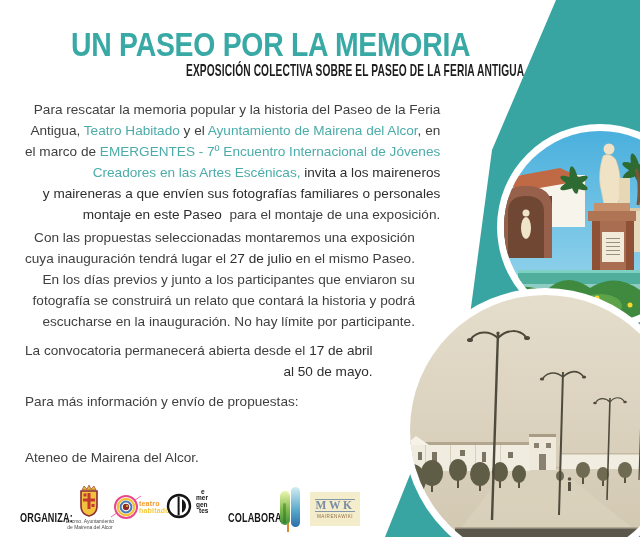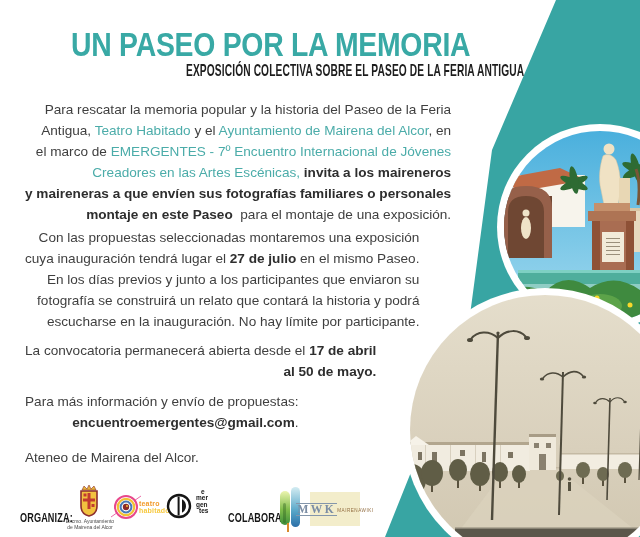--- a/index.html
+++ b/index.html
@@ -19,21 +19,21 @@
     transform:scaleX(.86);transform-origin:0 0;letter-spacing:-.3px;white-space:pre;
   }
   .subtitle{
     left:186px;top:61px;font-size:17px;font-weight:bold;color:#1d1d1d;
     transform:scaleX(.60);transform-origin:0 0;white-space:pre;letter-spacing:.2px;
   }
   .para{left:25px;font-size:13.6px;color:var(--ink);text-align:right;}
   .tline{white-space:pre;height:21px;line-height:21px;}
   .seg-n{color:var(--ink);}
   .seg-teal{color:var(--teal_text);}
-  .seg-b{font-weight:bold;color:var(--ink_bold);}
+  .seg-b{font-weight:normal;color:var(--ink_bold);}
   .cond-label{
     font-size:13px;font-weight:bold;color:#161616;white-space:pre;
     transform:scaleX(.70);transform-origin:0 0;letter-spacing:.2px;
   }
   .crest-caption{
     left:58px;top:519px;width:64px;text-align:center;
     font-size:5px;line-height:5.5px;color:#4a4a4a;
   }
   .teatro-text{left:139px;top:500px;font-size:7px;font-weight:bold;line-height:7.2px;letter-spacing:.2px;}
   .teatro-text .l1{color:#F29A2B;}
@@ -46,21 +46,21 @@
   .ateneo{left:280px;top:487px;width:24px;height:46px;}
   .ateneo .s1{position:absolute;left:0;top:4px;width:10px;height:34px;border-radius:5px;
     background:linear-gradient(180deg,#EDF5B0,#7FBC4A 55%,#3E8F3C);}
   .ateneo .s1i{position:absolute;left:3px;top:12px;width:3px;height:20px;border-radius:2px;
     background:rgba(40,90,30,.38);}
   .ateneo .s2{position:absolute;left:11px;top:0;width:9px;height:40px;border-radius:5px;
     background:linear-gradient(180deg,#D3ECF2,#57A6C8 60%,#2C6FA8);}
   .ateneo .stick{position:absolute;left:7px;top:36px;width:2px;height:9px;background:#D98A2B;}
   .mwk{
     left:310px;top:492px;width:50px;height:34px;background:#F3EDCB;
-    display:flex;align-items:center;justify-content:center;
+    display:flex;flex-direction:column;align-items:center;justify-content:center;
   }
   .mwk-title{
     font-family:"Liberation Serif",serif;font-size:11.5px;font-weight:bold;color:#7B8DA4;
     letter-spacing:2.5px;border-top:1px solid #8496AB;border-bottom:1px solid #8496AB;
     padding:0 1px;line-height:11px;
   }
   .mwk-sub{font-size:4.6px;color:#936E42;letter-spacing:.5px;margin-top:2px;}
 </style>
 </head>
 <body>
@@ -282,21 +282,20 @@
       <div class="tline"><span class="seg-n">En los días previos y junto a los participantes que enviaron su</span></div>
       <div class="tline"><span class="seg-n">fotografía se construirá un relato que contará la historia y podrá</span></div>
       <div class="tline"><span class="seg-n">escucharse en la inauguración. No hay límite por participante.</span></div>
     </div>
   <div class="abs para" style="top:340px">
       <div class="tline"><span class="seg-n">La convocatoria permanecerá abierta desde el </span><span class="seg-b">17 de abril</span></div>
       <div class="tline"><span class="seg-b">al 50 de mayo.</span></div>
     </div>
   <div class="abs para" style="top:391px">
       <div class="tline"><span class="seg-n">Para más información y envío de propuestas:</span></div>
-      <div class="tline"><span class="seg-b">encuentroemergentes@gmail.com</span><span class="seg-n">.</span></div>
     </div>
   <div class="abs para" style="top:447px">
       <div class="tline"><span class="seg-n">Ateneo de Mairena del Alcor.</span></div>
     </div>
 
   <div class="abs cond-label" style="left:20px;top:510px">ORGANIZA:</div>
 
   <svg class="abs" style="left:76px;top:484px" width="26" height="34" viewBox="0 0 26 34">
     <polygon points="6,6 8,2 11,5 13,1 15,5 18,2 20,6" fill="#E8B73A" stroke="#8C2F2F" stroke-width=".6"></polygon>
     <path d="M5,7 L21,7 L21,22 Q21,30 13,32 Q5,30 5,22 Z" fill="#F2C23F" stroke="#8C2F2F" stroke-width="1.6"></path>

